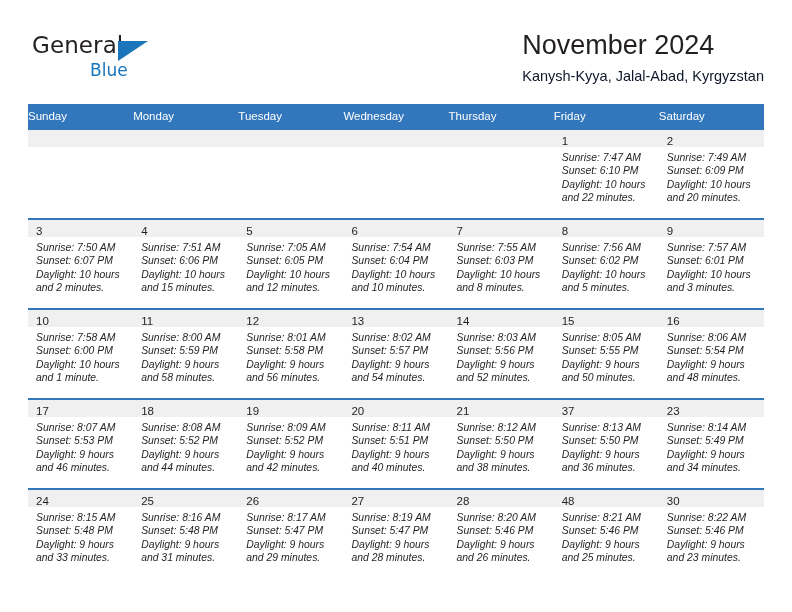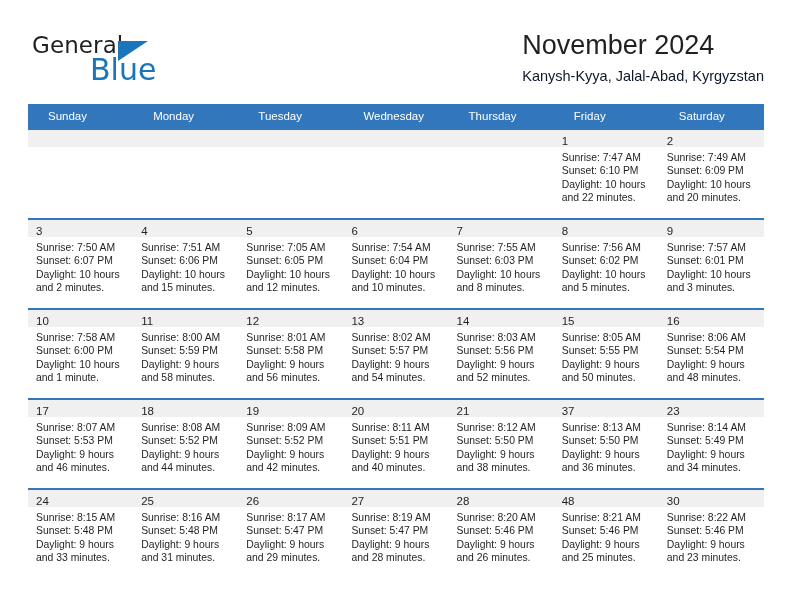--- a/index.html
+++ b/index.html
@@ -53,21 +53,21 @@
     top: 9px;
     width: 0;
     height: 0;
     border-left: 30px solid #1b75bb;
     border-bottom: 20px solid transparent;
   }
   .logo-blue {
     position: absolute;
     left: 58px;
     top: 25px;
-    font-size: 30px;
+    font-size: 17px;
     color: #1b75bb;
     font-family: "DejaVu Sans", sans-serif;
     font-weight: 400;
     line-height: 26px;
   }
   .title-block {
     position: absolute;
     right: 0;
     top: 0;
     text-align: left;
@@ -96,21 +96,21 @@
     width: 736px;
     border-collapse: collapse;
     table-layout: fixed;
   }
   .calendar th {
     background: #3277bc;
     color: #ffffff;
     font-size: 11.5px;
     font-weight: 400;
     text-align: left;
-    padding: 5px 0 5px 20px;
+    padding: 5px 0 5px 0;
     height: 14px;
     border: none;
   }
   .calendar td {
     vertical-align: top;
     padding: 0;
     border-top: 2px solid #3277bc;
     background: #ffffff;
     height: 88px;
   }
@@ -124,20 +124,21 @@
     padding: 1px 0 0 8px;
     box-sizing: border-box;
   }
   .day-num {
     font-size: 11.5px;
     color: #231f20;
     line-height: 16px;
   }
   .cell-body {
     padding: 4px 6px 0 8px;
+    font-style: italic;
   }
   .cell-body div {
     font-size: 10.4px;
     line-height: 13.4px;
     color: #231f20;
     white-space: nowrap;
   }
   .empty .day-band {
     background: #f0f0f0;
   }

